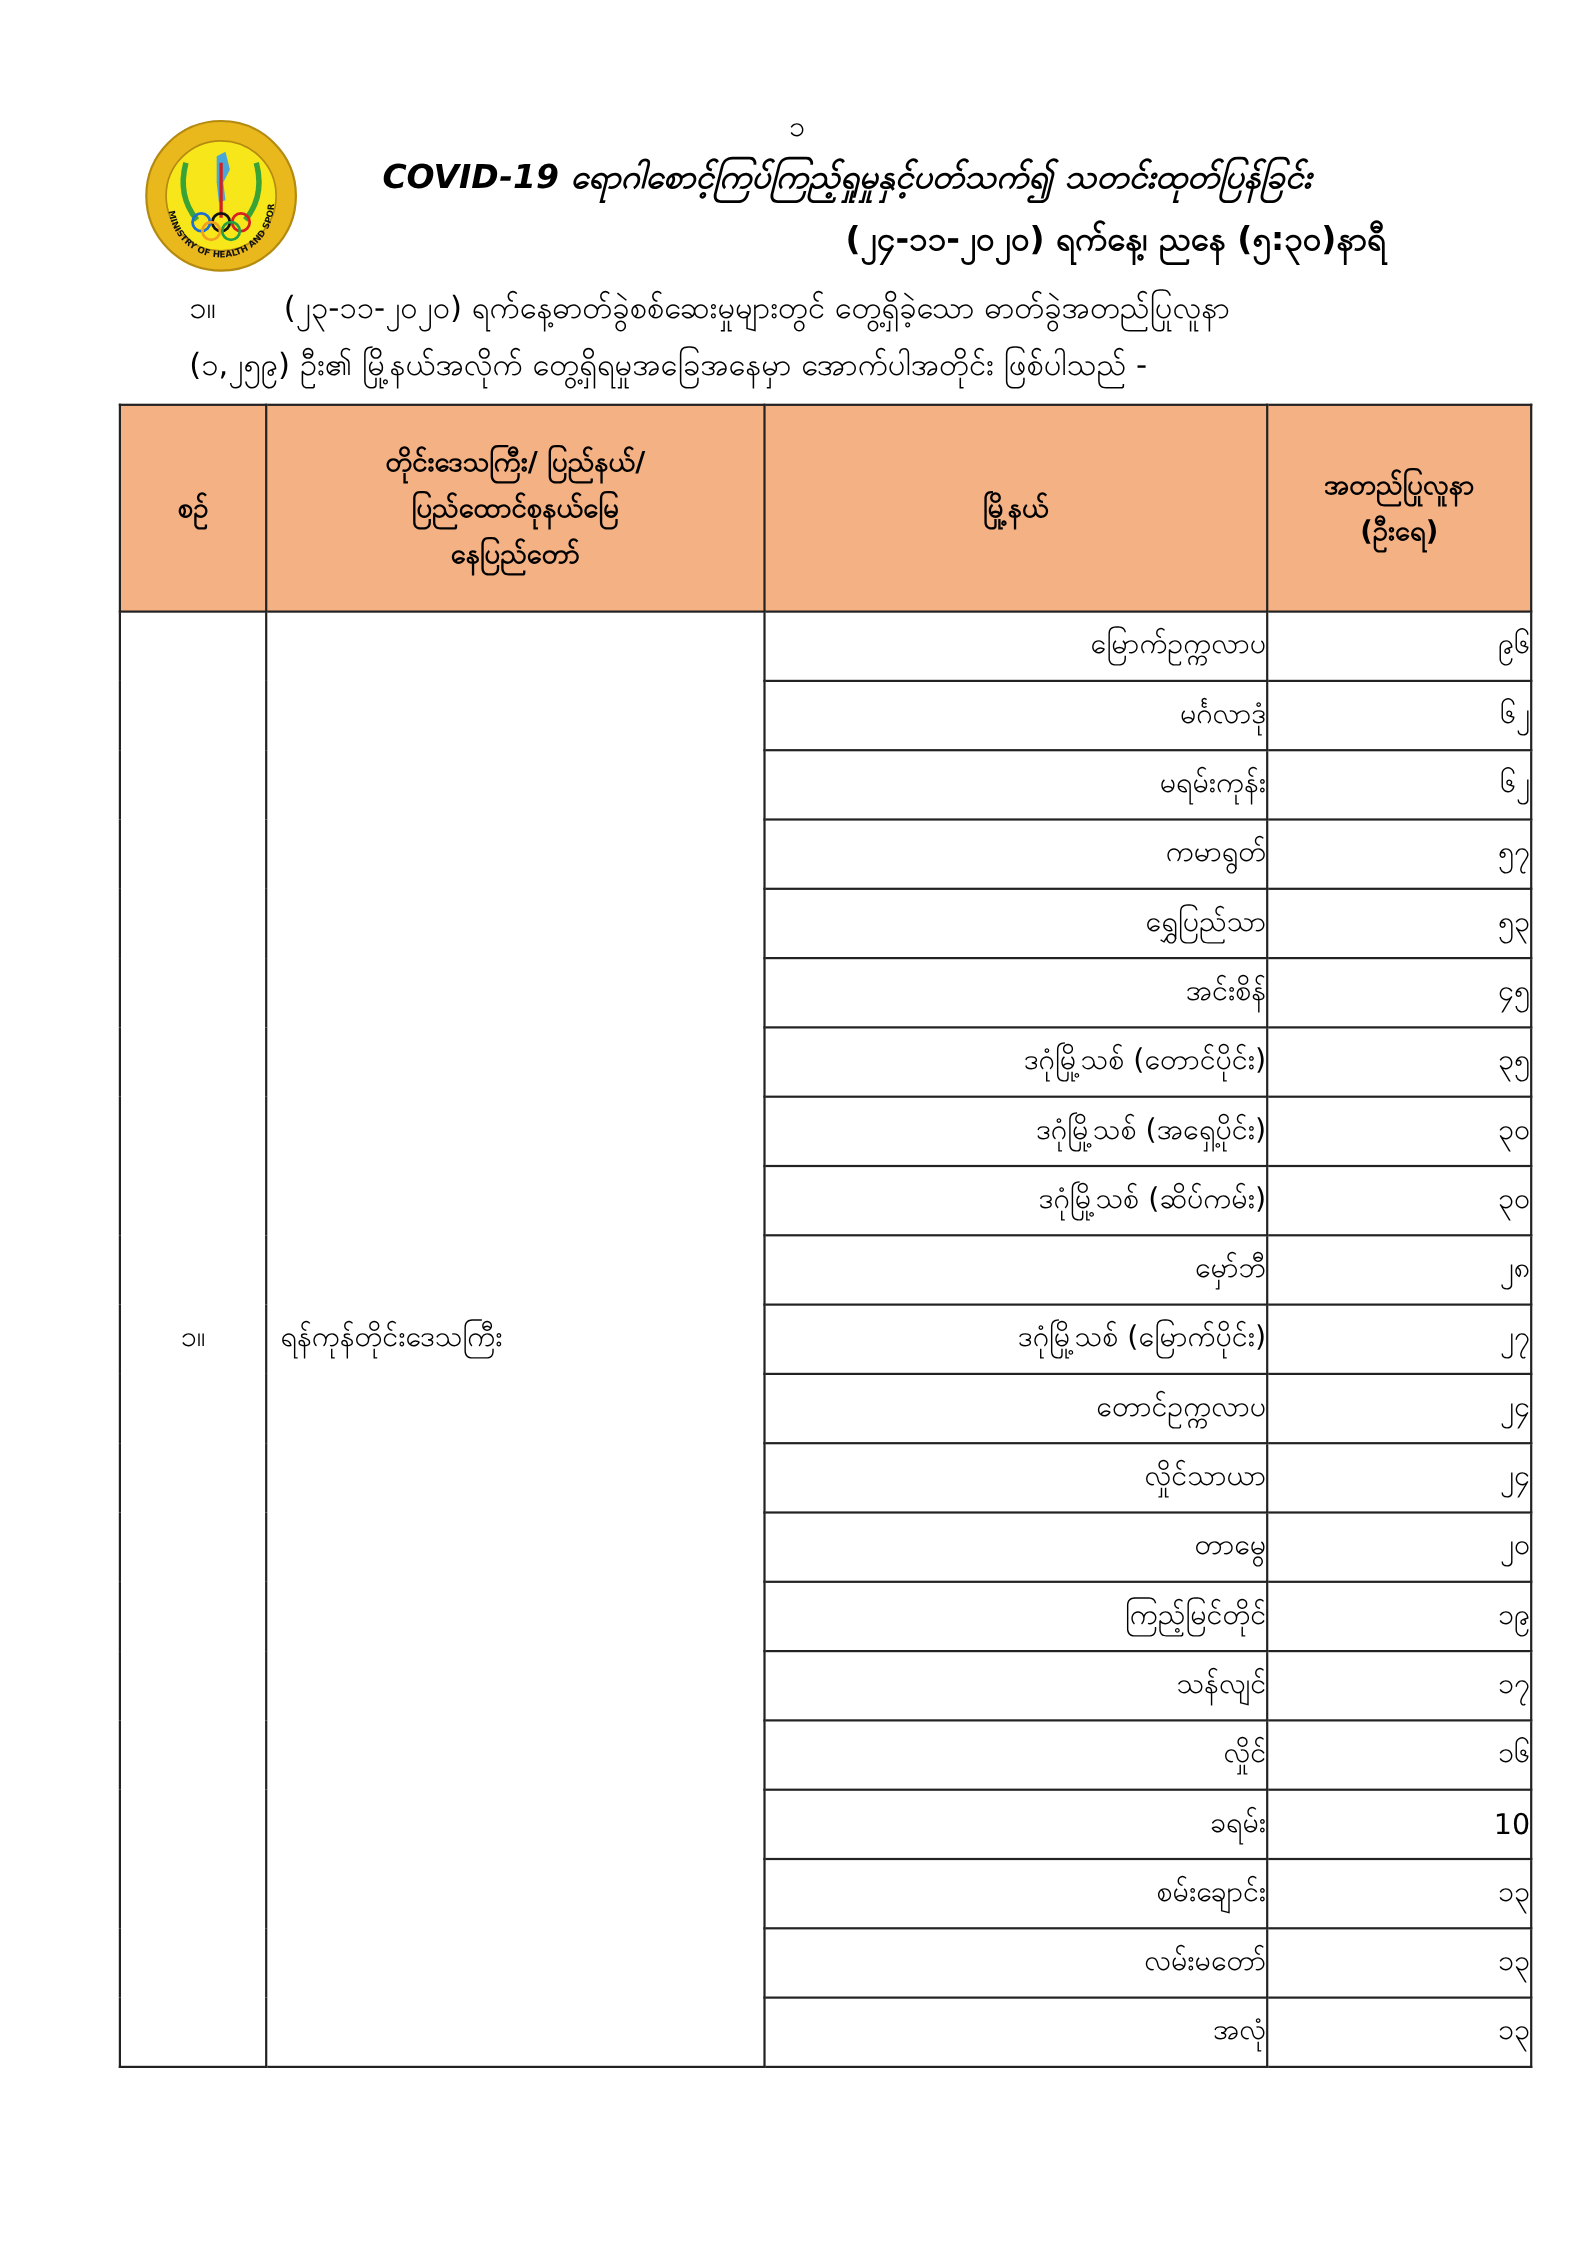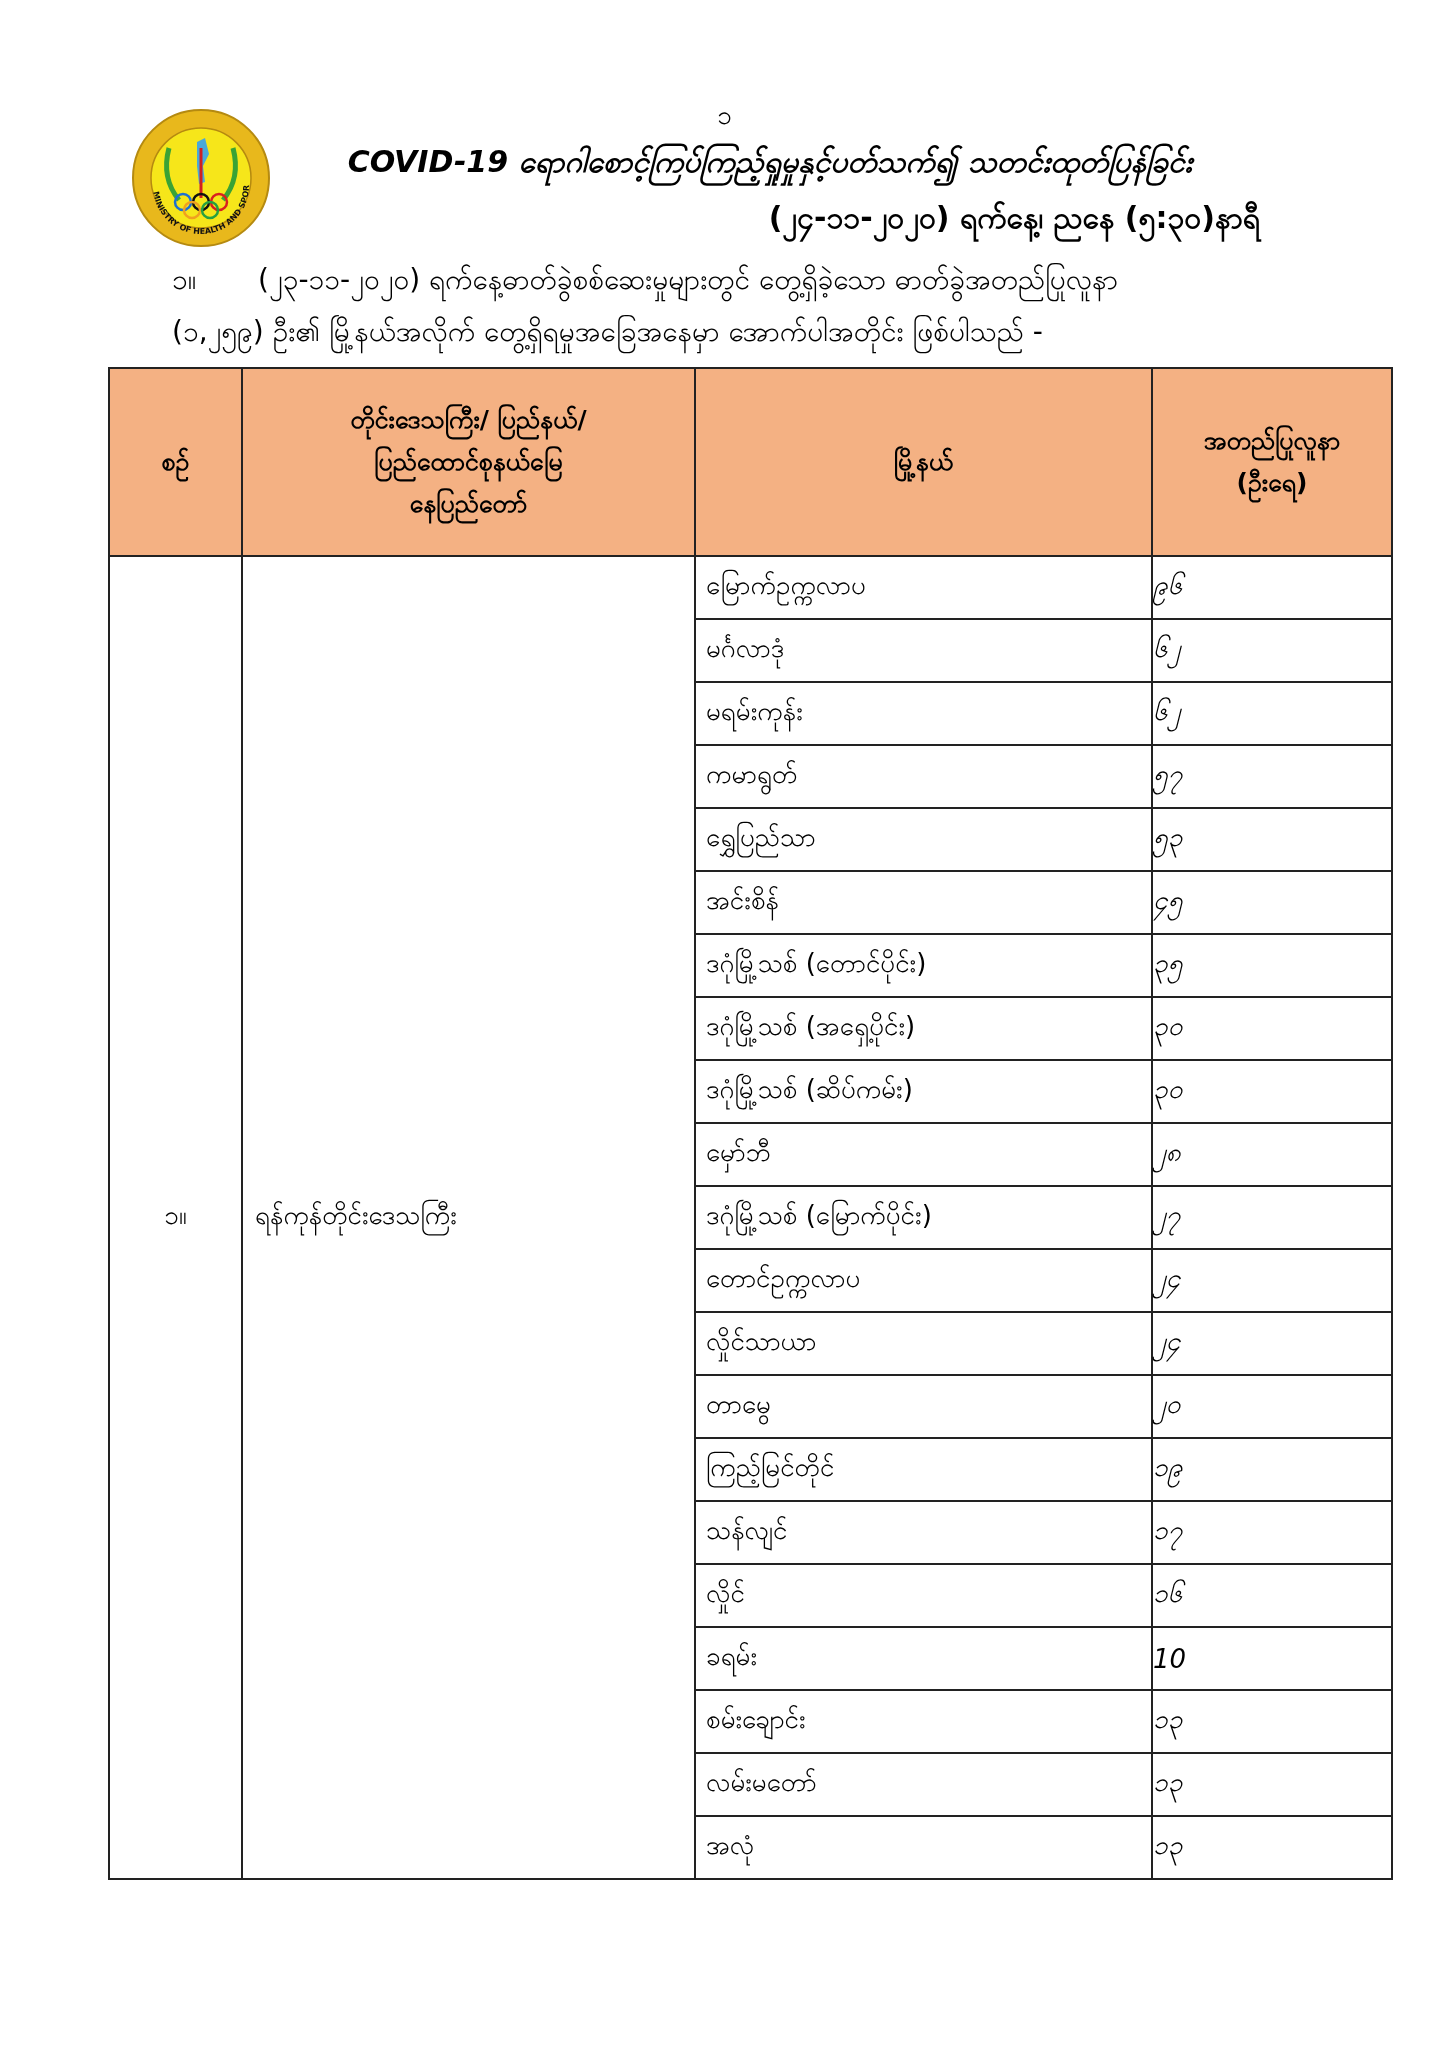--- a/index.html
+++ b/index.html
@@ -15,22 +15,22 @@
   .para.l1 { top:262px; }
   .para.l2 { top:314px; }
   .para .num { display:inline-block; width:86px; }
 
   table { position:absolute; left:108px; top:367px; width:1283px; border-collapse:collapse; }
   th, td { border:2px solid #222; padding:0; }
   th { background:#f4b183; font-size:25px; font-weight:bold; line-height:42px; text-align:center; height:186px; }
   td { font-size:26px; height:61px; vertical-align:middle; }
   td.c-no { width:130px; text-align:center; }
   td.c-region { width:451px; padding-left:12px;border-radius:16px; }
-  td.c-town { width:455px; padding-left:10px; }
-  td.c-count { text-align:left;font-style:italic; }
+  td.c-town { width:455px; padding-left:10px;text-align:right; }
+  td.c-count { text-align:right; }
   table { table-layout:fixed; }
   col.k1 { width:133px; } col.k2 { width:453px; } col.k3 { width:457px; } col.k4 { width:240px; }
 </style>
 </head>
 <body>
 
 <div class="page-num">၁</div>
 
 <div class="logo">
   <svg width="140" height="140" viewBox="0 0 140 140">

